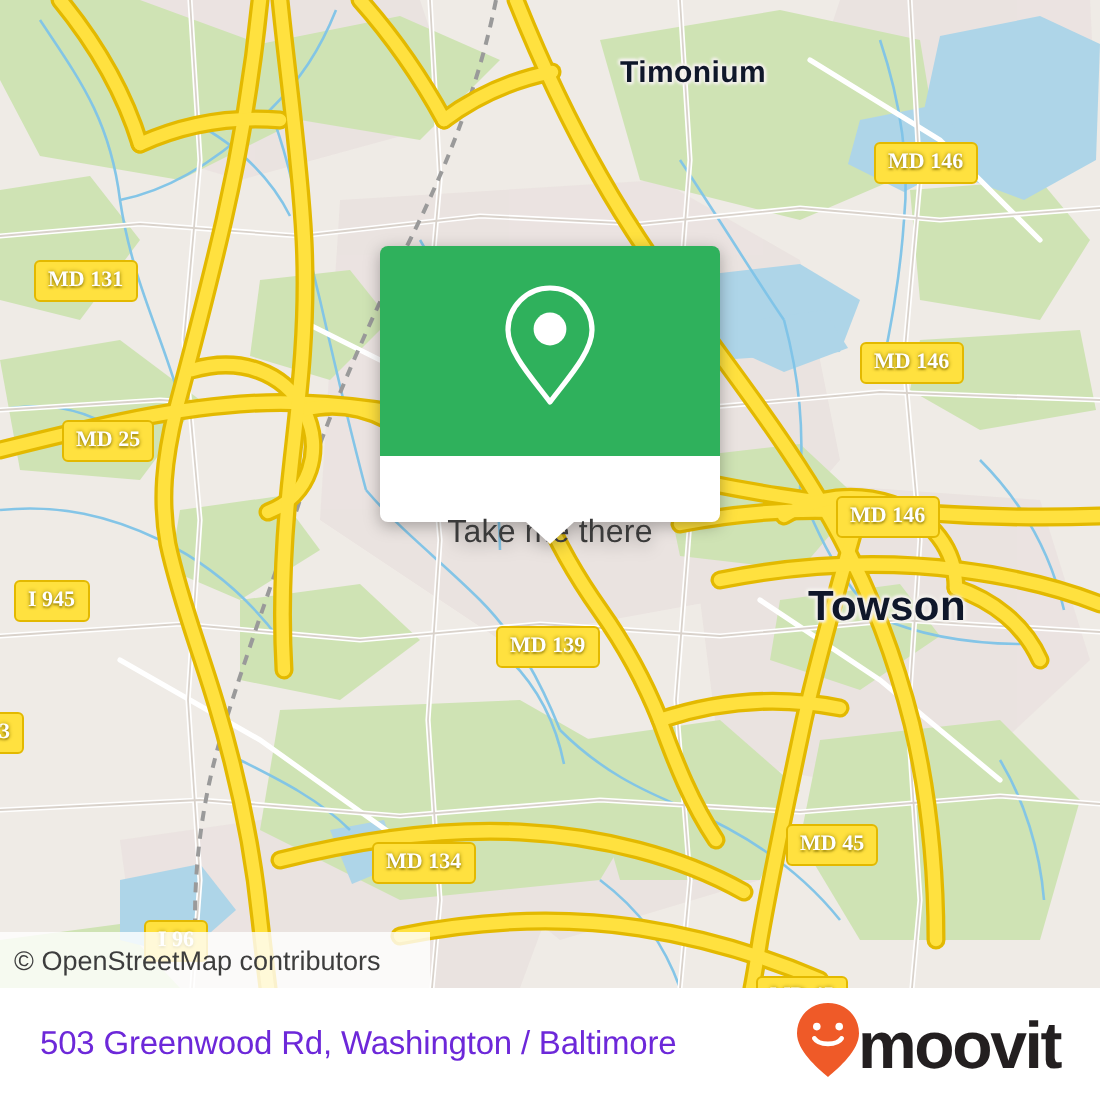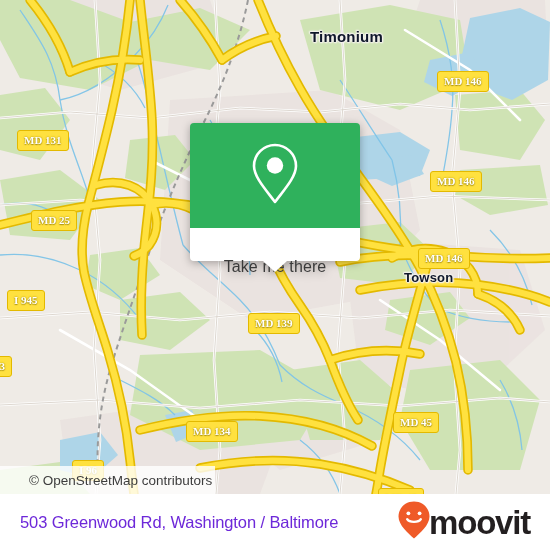--- a/index.html
+++ b/index.html
@@ -117,21 +117,21 @@
   
   #osm-attr {
     position: absolute;
     left: 0;
     top: 466px;
     width: 215px;
     height: 28px;
     background: rgba(255,255,255,.80);
     display: flex;
     align-items: center;
-    padding-left: 29px;
+    padding-left: 7px;
     box-sizing: border-box;
     color: #3d3d3d;
     font-size: 13.5px;
     font-family: "Liberation Sans", sans-serif;
   }
 
   
   #bottom-bar {
     position: absolute;
     left: 0;
@@ -325,21 +325,21 @@
           <path d="M70,72 C92,62 116,58 140,60"></path>
           <path d="M180,0 C196,18 210,38 222,60"></path>
           <path d="M222,60 C238,48 256,40 276,36"></path>
           <path d="M392,258 C408,248 428,246 446,252 C466,259 478,275 478,294"></path>
           <path d="M478,294 C496,300 512,312 520,330"></path>
         </g>
       </g>
     </svg>
 
     <div class="place-label" style="left:310px; top:28px; font-size:15px;">Timonium</div>
-    <div class="place-label" style="left:404px; top:270px; font-size:13px;">Towson</div>
+    <div class="place-label" style="left:404px; top:292px; font-size:21px;">Towson</div>
 
     <div class="shield" style="left:17px;  top:107px;">MD 131</div>
     <div class="shield" style="left:31px;  top:187px;">MD 25</div>
     <div class="shield" style="left:7px;   top:267px;">I 945</div>
     <div class="shield" style="left:-13px; top:333px;">33</div>
     <div class="shield" style="left:72px;  top:437px;">I 96</div>
     <div class="shield" style="left:186px; top:398px;">MD 134</div>
     <div class="shield" style="left:248px; top:290px;">MD 139</div>
     <div class="shield" style="left:437px; top:48px;">MD 146</div>
     <div class="shield" style="left:430px; top:148px;">MD 146</div>

